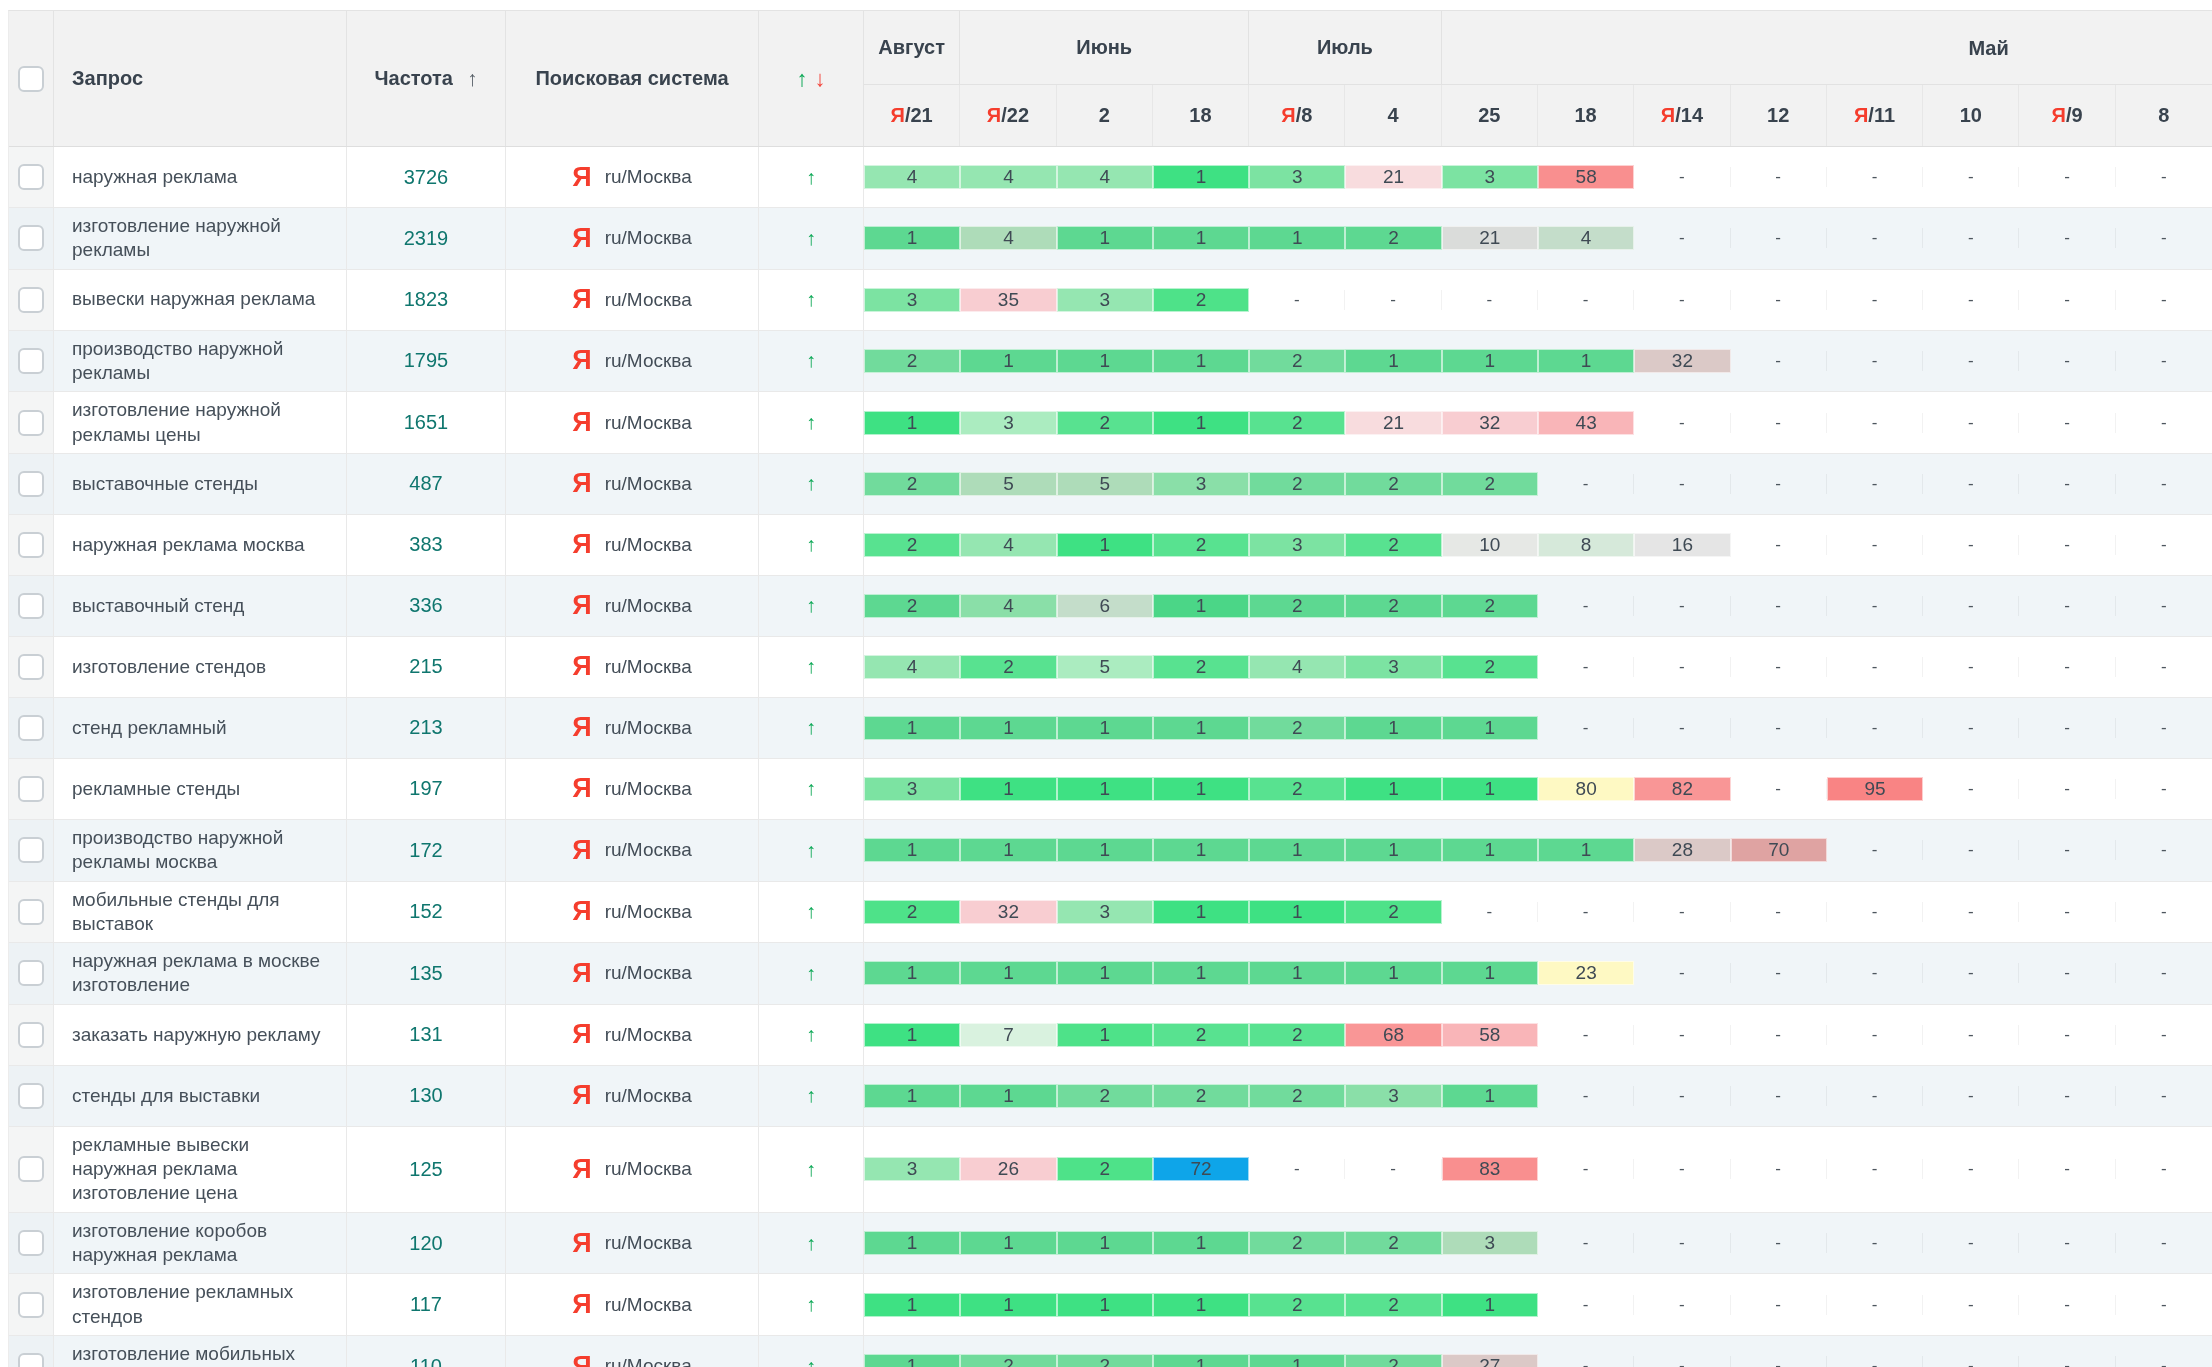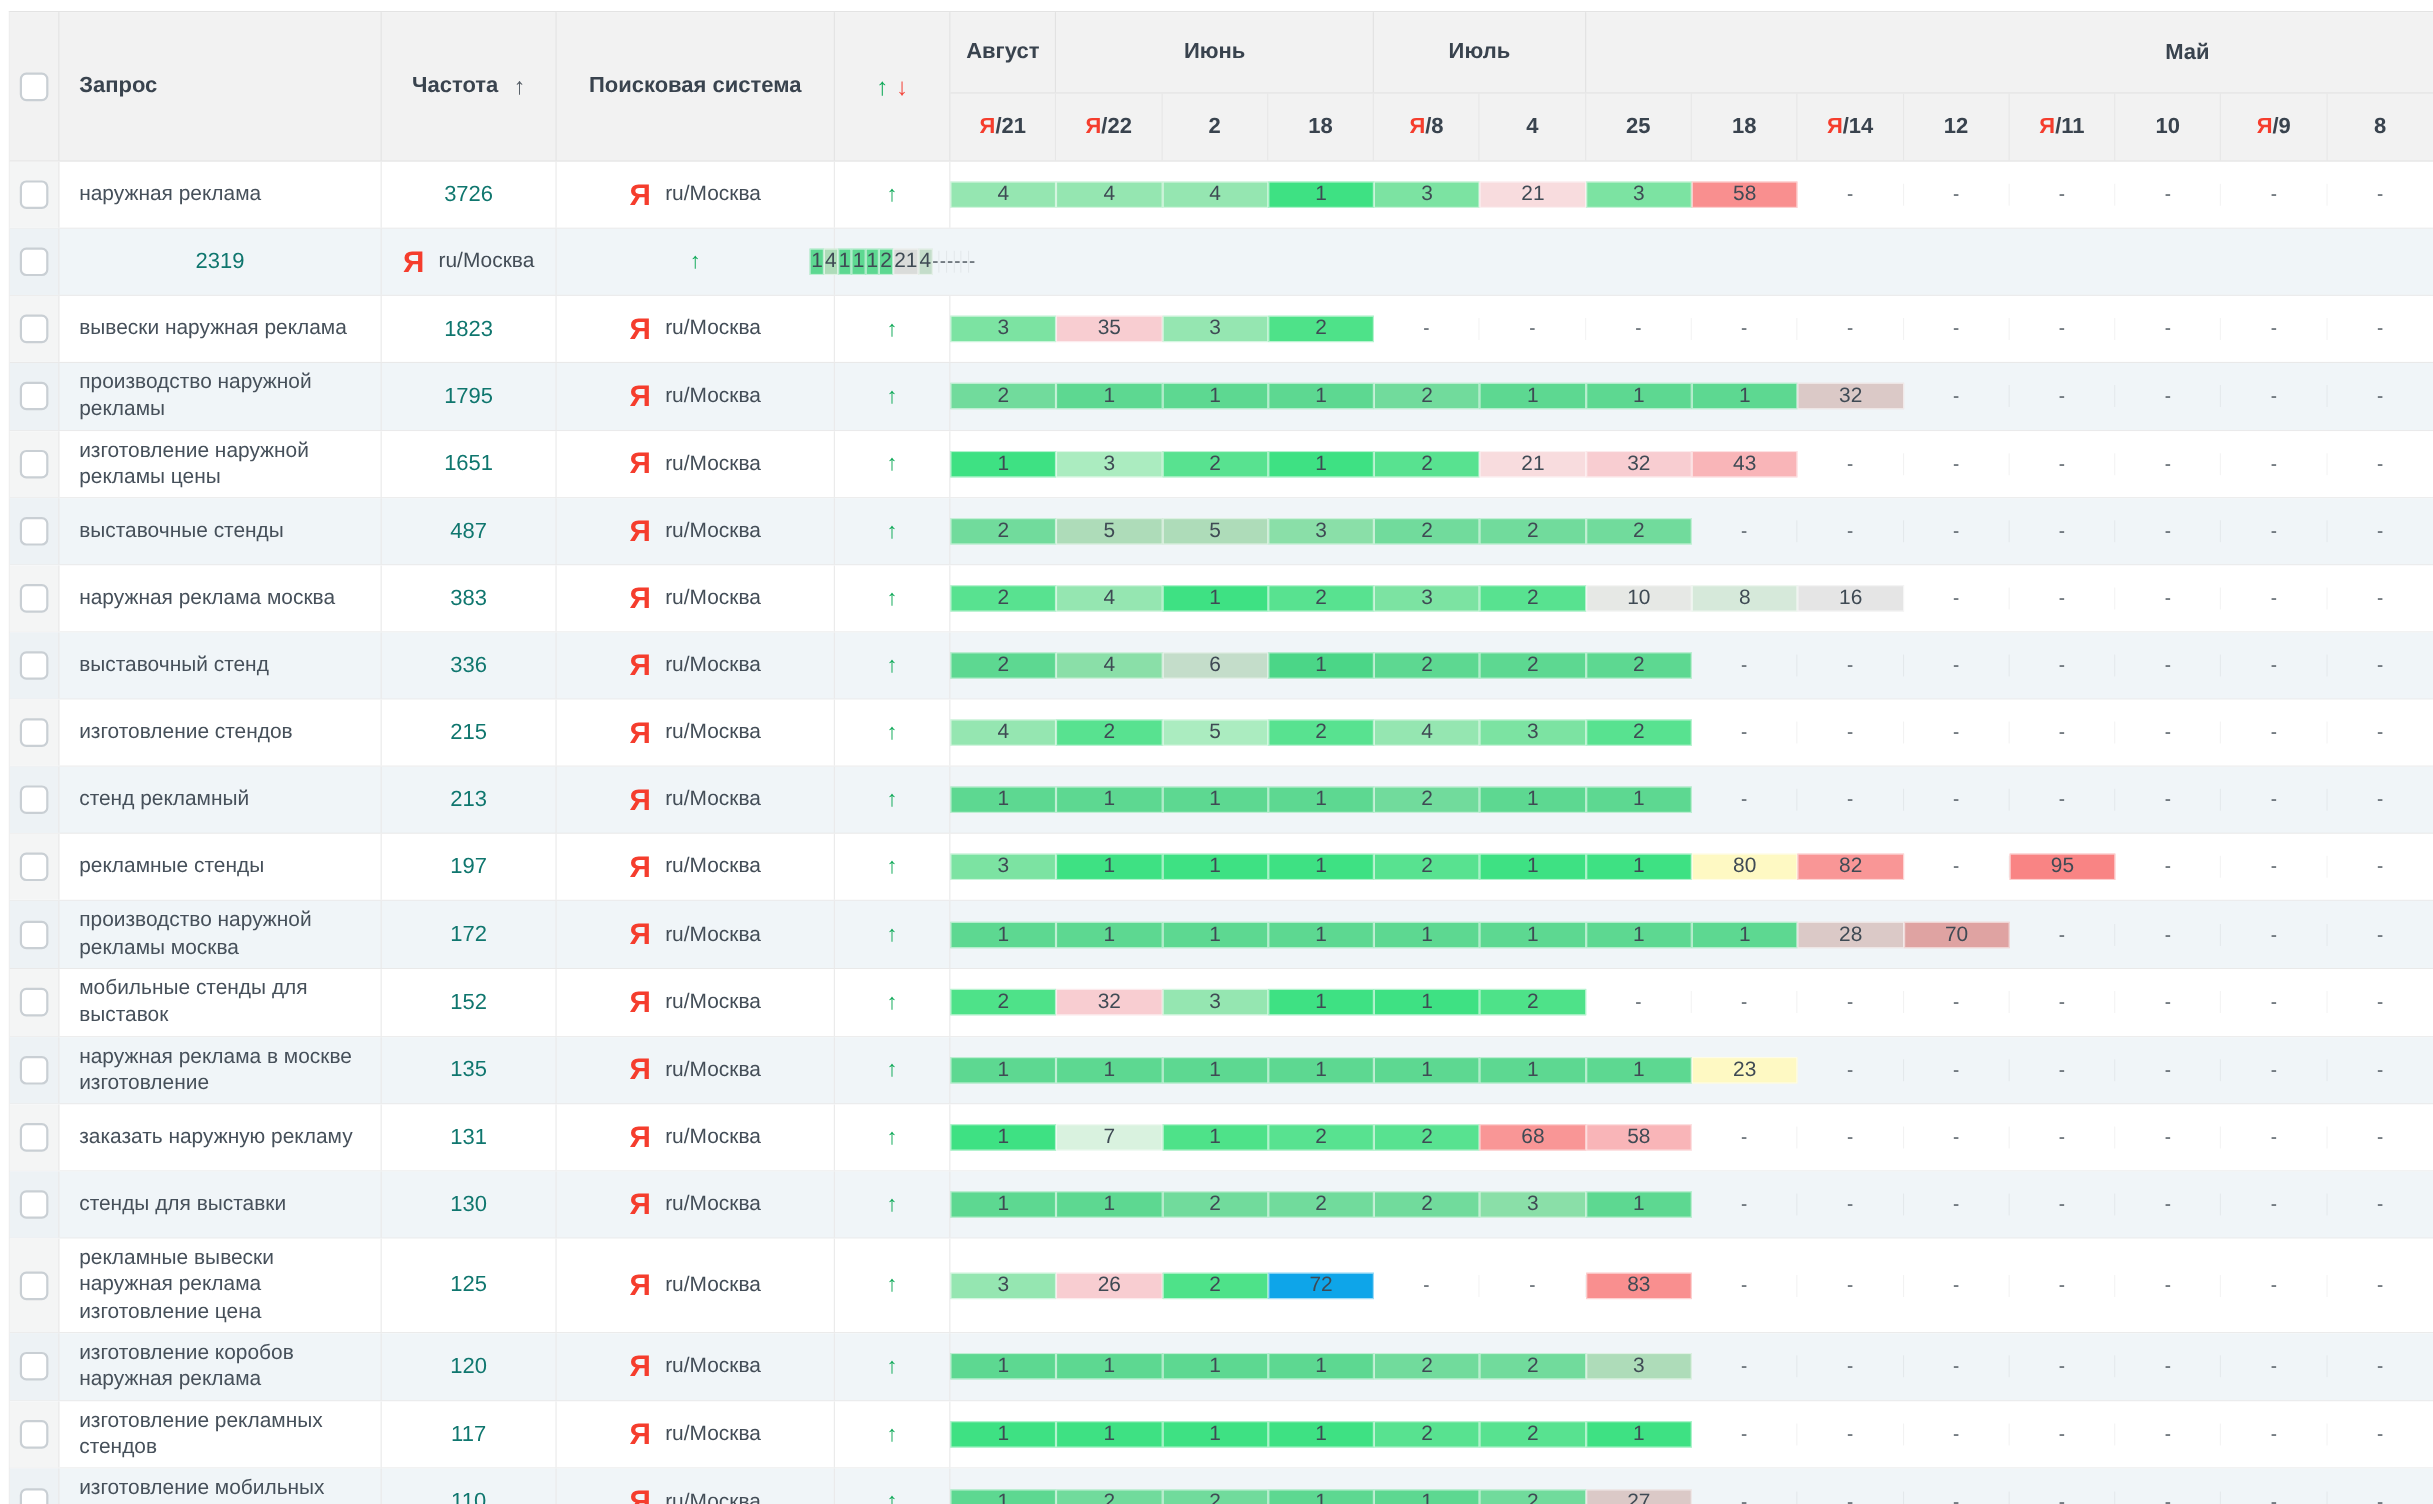--- a/index.html
+++ b/index.html
@@ -173,20 +173,21 @@
           <div class="dcell empty">-</div>
           <div class="dcell empty">-</div>
           <div class="dcell empty">-</div>
           <div class="dcell empty">-</div>
         </div>
       </div>
       <div class="tr alt">
         <div class="cell cell-cb">
           <span class="cbx" role="checkbox" aria-checked="false"></span>
         </div>
+        <div class="cell cell-query">изготовление наружной рекламы</div>
         <div class="cell cell-freq">2319</div>
         <div class="cell cell-engine">
           <span class="ya">Я</span>
           <span>ru/Москва</span>
         </div>
         <div class="cell cell-trend">
           <span>↑</span>
         </div>
         <div class="cell cell-dates">
           <div class="dcell val" style="background: rgb(93, 216, 145);">1</div>

